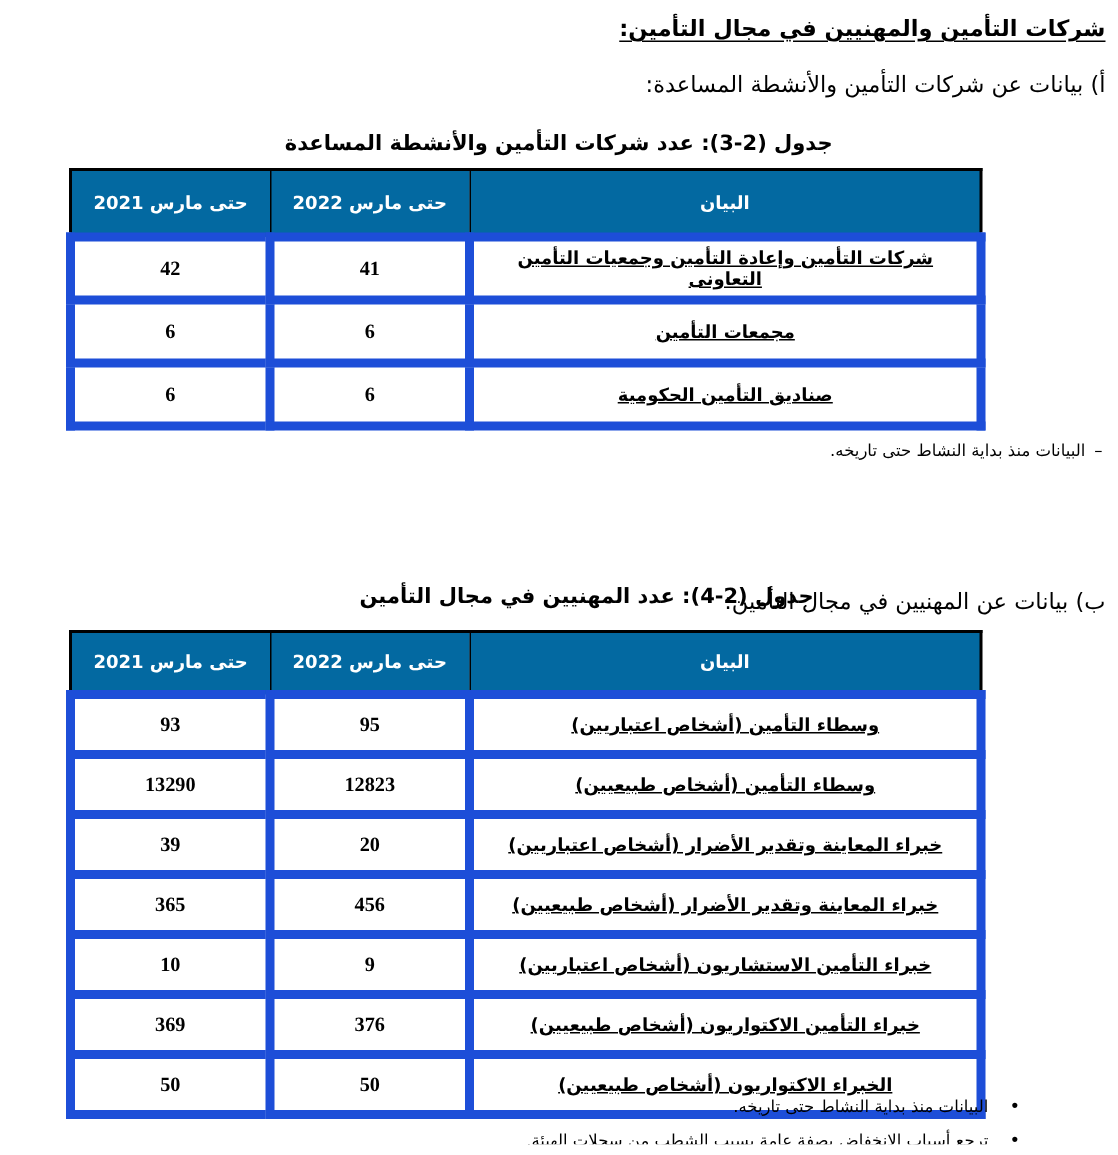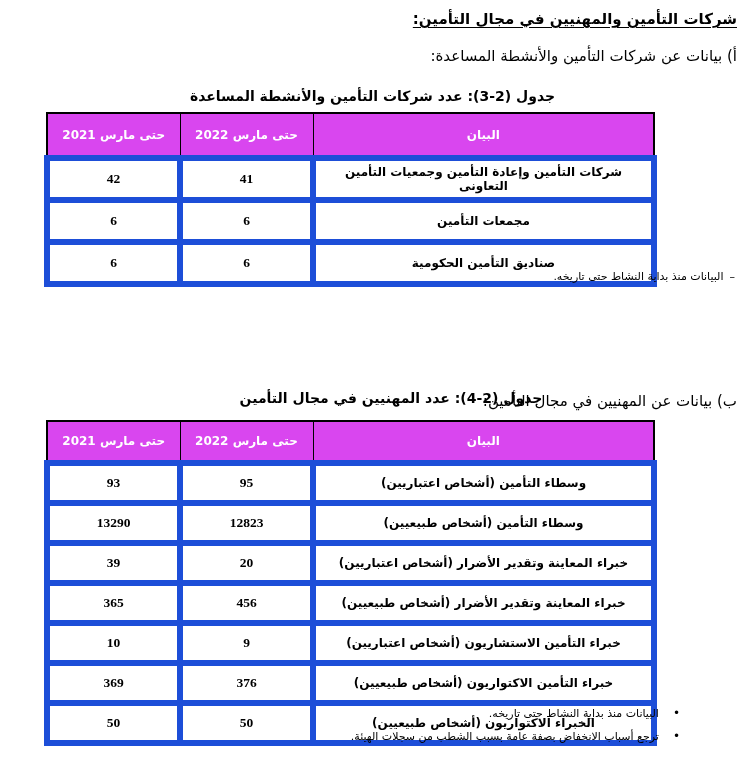--- a/index.html
+++ b/index.html
@@ -38,45 +38,46 @@
     border-collapse:collapse;
     table-layout:fixed;
     border:2px solid #000;
     background:#fff;
   }
   #table1{top:112px;}
   #table2{top:420px;}
   table.data-table col.c-statement{width:341px;}
   table.data-table col.c-num{width:133px;}
   table.data-table th{
-    background:#d946ef;
+    background:#0369a1;
     color:#FFFFFF;
     font-size:12px;font-weight:bold;
     border:1px solid #000;
     text-align:center;vertical-align:middle;
     padding:0 4px;
   }
   #table1 th{height:41px;}
   #table2 th{height:38px;}
   table.data-table td{
     border:6px solid #1d4ed8;
     text-align:center;vertical-align:middle;
     padding:0 6px;
   }
   #table1 td{height:36px;}
   #table2 td{height:34px;}
   td.cell-label{
     font-size:12px;font-weight:bold;
     font-family:"DejaVu Sans",sans-serif;
+    text-decoration:underline;
   }
   td.cell-num{
     font-size:13.5px;font-weight:bold;
     font-family:"Liberation Serif","DejaVu Serif",serif;
   }
-  .notes{position:absolute;font-size:11px;line-height:22px;}
+  .notes{position:absolute;font-size:11px;line-height:22px;margin-top:24px;}
   #t1-notes{top:266px;right:10px;}
   #t2-notes{top:702px;right:65px;}
   .note-line{white-space:nowrap;}
   .note-line .marker{display:inline-block;margin-left:6px;}
   #t2-notes .note-line .marker{font-size:12px;margin-left:14px;}
 </style>
 </head>
 <body>
 
 <div class="page">

